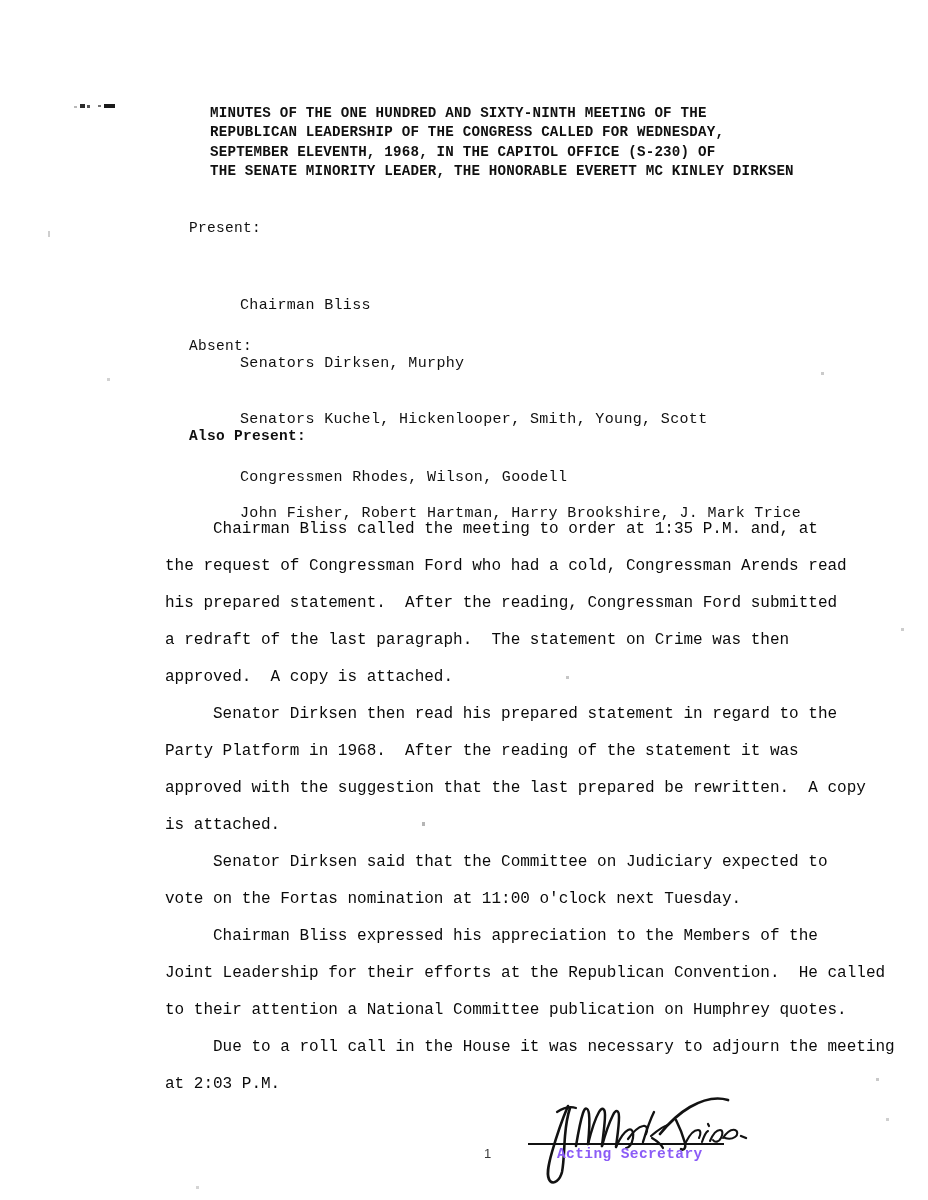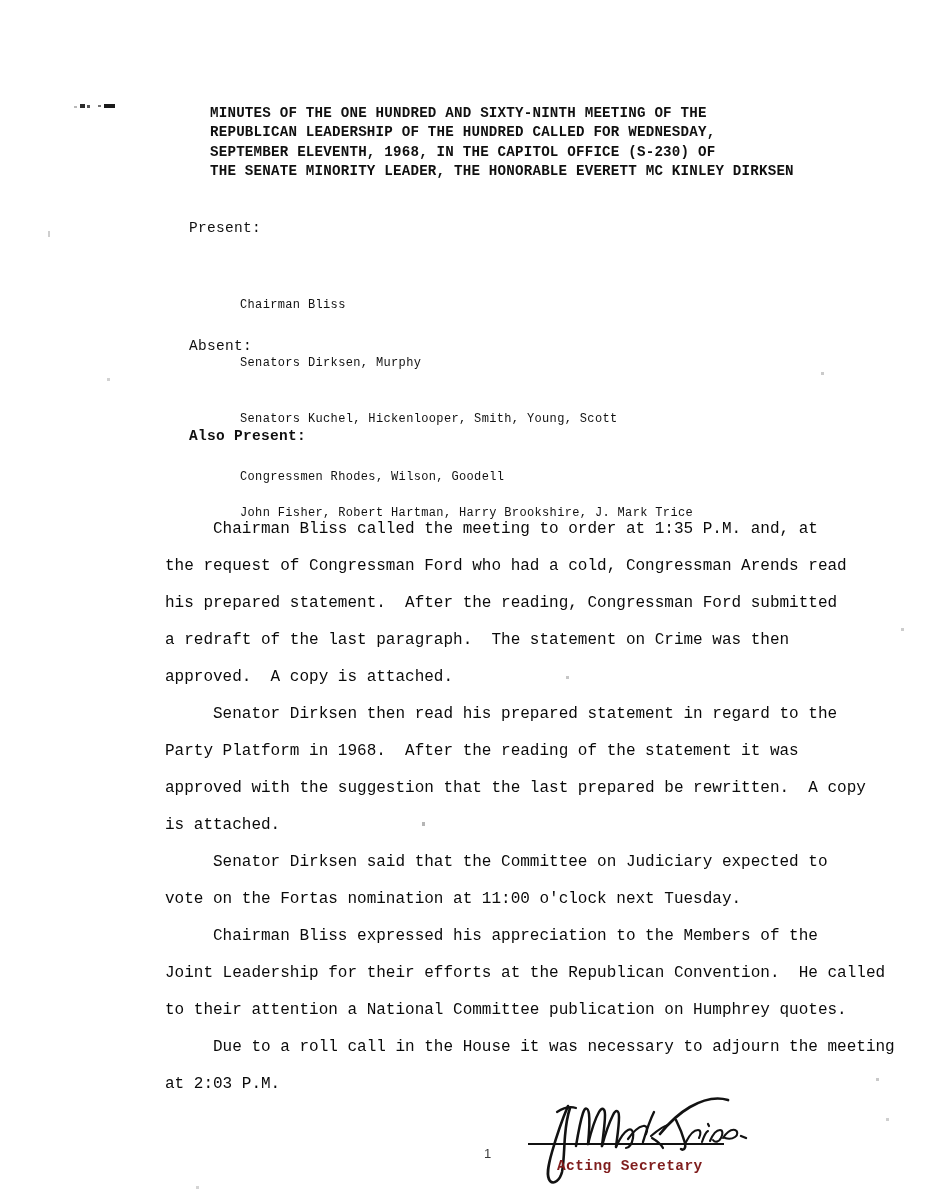--- a/index.html
+++ b/index.html
@@ -45,21 +45,21 @@
     white-space: pre;
     letter-spacing: 0.3px;
     color: #101010;
     margin-left: 24px;
   }
 
   
   .roster {
     position: absolute;
     left: 240px;
-    font-size: 12px;
+    font-size: 15px;
     line-height: 19.2px;
     white-space: pre;
     letter-spacing: 0.35px;
     color: #101010;
   }
   .roster div { white-space: pre; }
   .para-lines div {
     white-space: pre;
     line-height: 37px;
   }
@@ -85,23 +85,22 @@
     height: 0;
     border-top: 2px solid #111;
   }
   .sig-title {
     position: absolute;
     left: 57px;
     top: 48px;
     font-size: 14.5px;
     letter-spacing: 0.4px;
     white-space: pre;
-    color: #7f1d1d;
+    color: #8b5cf6;
     font-weight: 600;
-    margin-top: 12px;
   }
   .sig-svg { position: absolute; left: 10px; top: -4px; }
 
   
   .speck { position: absolute; background: #b9b9b9; }
   .artifact-mark { position: absolute; left: 72px; top: 102px; width: 46px; height: 7px; }
 </style>
 </head>
 <body>
 
@@ -119,21 +118,21 @@
   <div class="speck" style="left:821px; top:372px; width:3px; height:3px; background:#cacaca;"></div>
   <div class="speck" style="left:901px; top:628px; width:3px; height:3px; background:#cdcdcd;"></div>
   <div class="speck" style="left:566px; top:676px; width:3px; height:3px; background:#c6c6c6;"></div>
   <div class="speck" style="left:422px; top:822px; width:3px; height:4px; background:#b5b5b5;"></div>
   <div class="speck" style="left:876px; top:1078px; width:3px; height:3px; background:#c9c9c9;"></div>
   <div class="speck" style="left:886px; top:1118px; width:3px; height:3px; background:#cfcfcf;"></div>
   <div class="speck" style="left:196px; top:1186px; width:3px; height:3px; background:#d4d4d4;"></div>
 
   <div class="head-block">
     <div class="head-line">MINUTES OF THE ONE HUNDRED AND SIXTY-NINTH MEETING OF THE</div>
-    <div class="head-line">REPUBLICAN LEADERSHIP OF THE HUNDRED CALLED FOR WEDNESDAY,</div>
+    <div class="head-line">REPUBLICAN LEADERSHIP OF THE CONGRESS CALLED FOR WEDNESDAY,</div>
     <div class="head-line">SEPTEMBER ELEVENTH, 1968, IN THE CAPITOL OFFICE (S-230) OF</div>
     <div class="head-line">THE SENATE MINORITY LEADER, THE HONORABLE EVERETT MC KINLEY DIRKSEN</div>
   </div>
 
   <div class="sec-label" style="top:219px;">Present:</div>
   <div class="roster" style="top:258px;">
     <div>Chairman Bliss</div>
     <div>Senators Dirksen, Murphy</div>
   </div>
 

